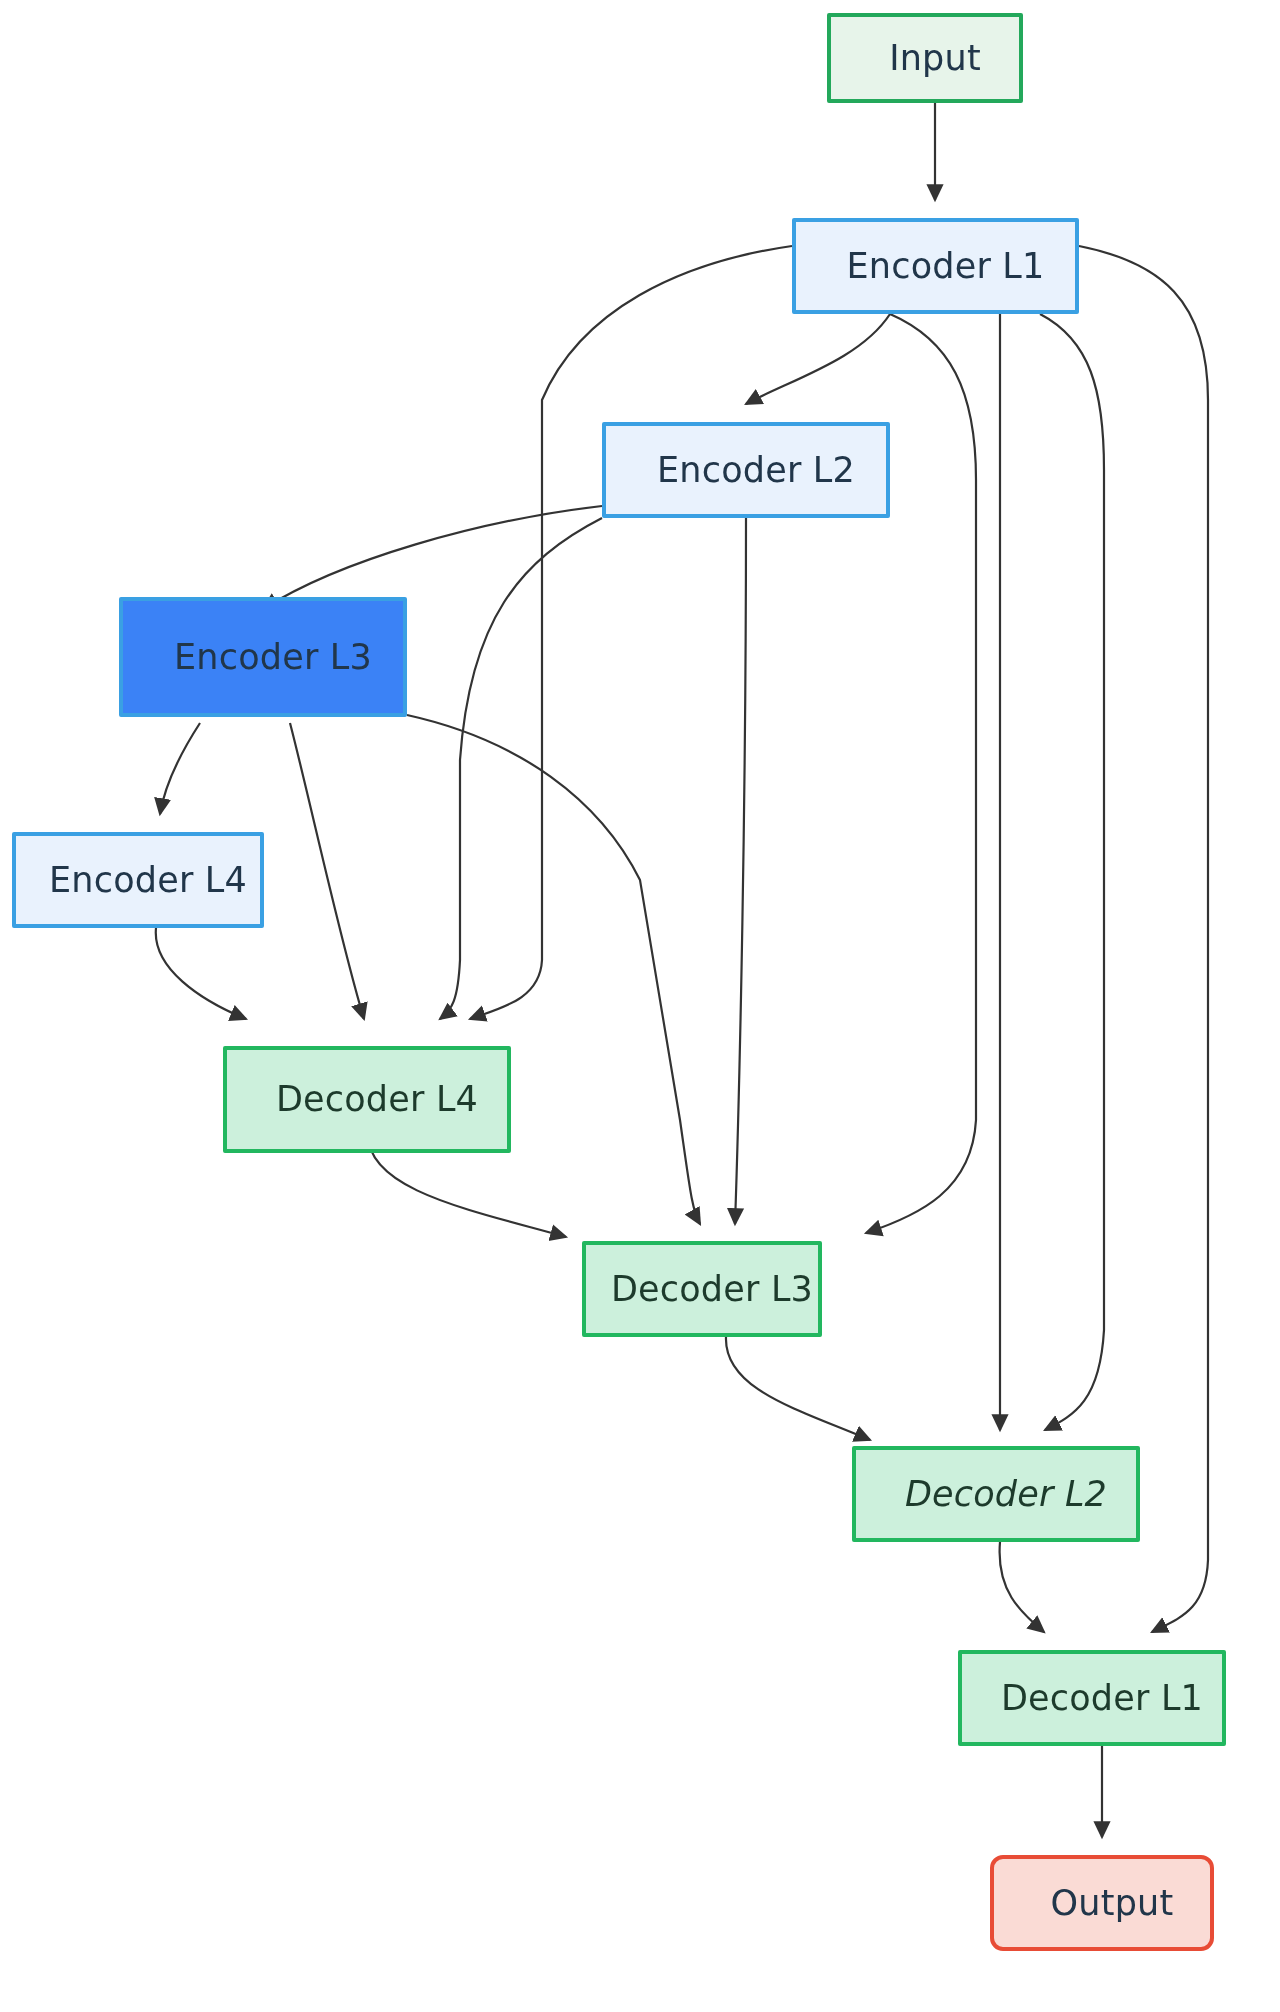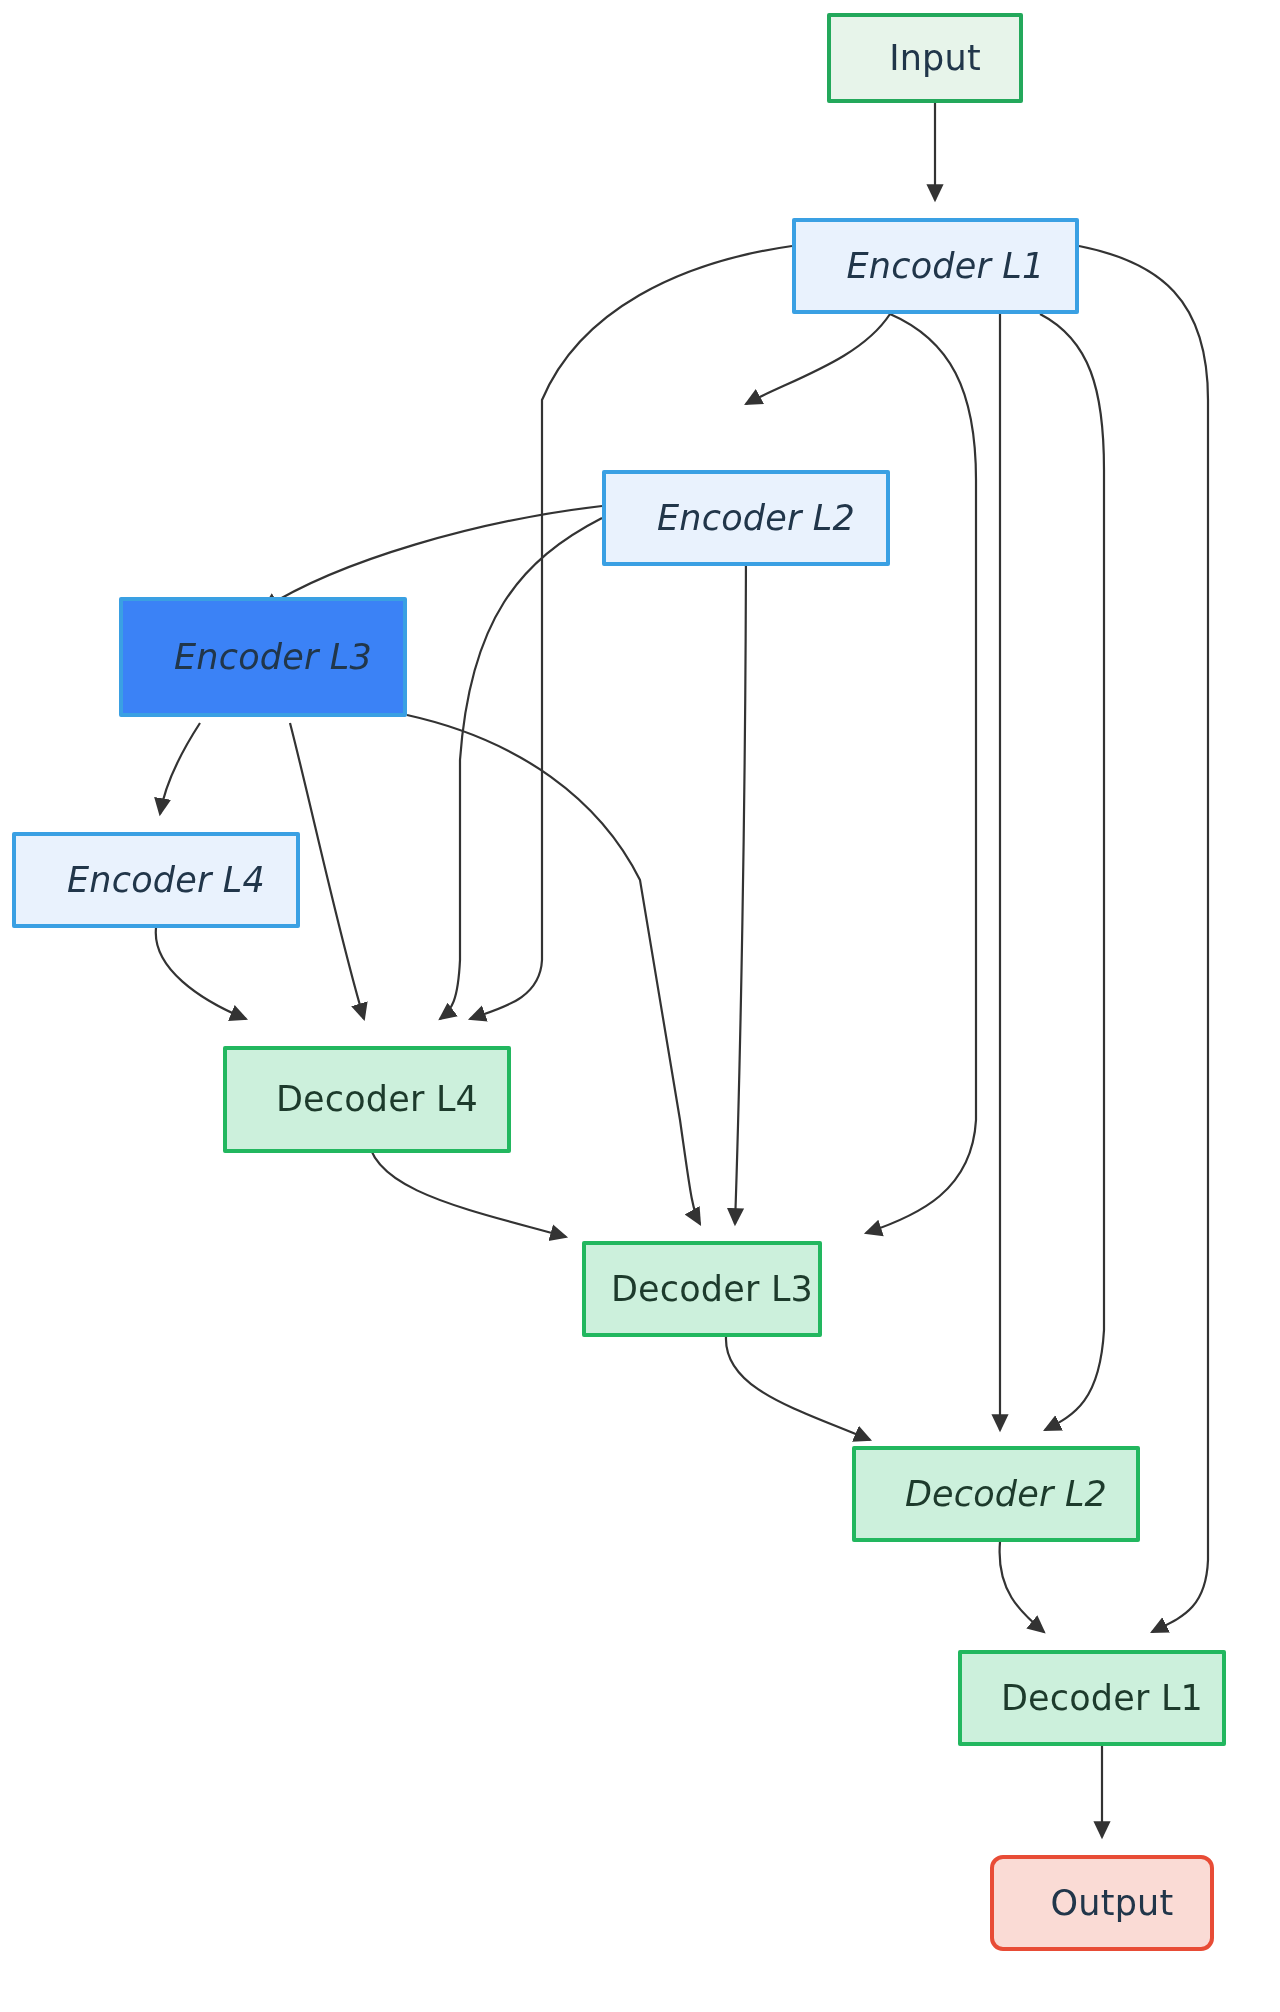--- a/index.html
+++ b/index.html
@@ -47,21 +47,20 @@
     color: #1f2a37;
     border-style: solid;
     border-width: 4px;
     border-radius: 2px;
     padding-left: 20px;
   }
   .node-encoder {
     background: #e9f2fd;
     border-color: #3aa0e3;
     color: #21364a;
-    font-style: italic;
   }
   .node-decoder {
     background: #ccf0dc;
     border-color: #22b75f;
     color: #1d3b2c;
   }
   .node-input {
     background: #e7f4ea;
     border-color: #23a85b;
     color: #21364a;
@@ -109,27 +108,27 @@
       </g>
   </svg>
 
   <div id="node-layer">
       <div class="node node-input" style="left: 827px; top: 13px; width: 196px; height: 90px; background: rgb(231, 244, 234); border-color: rgb(35, 168, 91);">
         <span class="node-label">Input</span>
       </div>
       <div class="node node-encoder" style="left: 792px; top: 218px; width: 287px; height: 96px; background: rgb(233, 242, 253); border-color: rgb(58, 160, 227);">
         <span class="node-label">Encoder L1</span>
       </div>
-      <div class="node node-encoder" style="left: 602px; top: 422px; width: 288px; height: 96px; background: rgb(233, 242, 253); border-color: rgb(58, 160, 227); margin-top: 48px;">
+      <div class="node node-encoder" style="left: 602px; top: 422px; width: 288px; height: 96px; background: rgb(233, 242, 253); border-color: rgb(58, 160, 227);">
         <span class="node-label">Encoder L2</span>
       </div>
       <div class="node node-encoder" style="left: 119px; top: 597px; width: 288px; height: 120px; background: #3b82f6; border-color: rgb(58, 160, 227);">
         <span class="node-label">Encoder L3</span>
       </div>
-      <div class="node node-encoder" style="left: 12px; top: 832px; width: 288px; height: 96px; background: rgb(233, 242, 253); border-color: rgb(58, 160, 227);">
+      <div class="node node-encoder" style="left: 12px; top: 832px; width: 252px; height: 96px; background: rgb(233, 242, 253); border-color: rgb(58, 160, 227);">
         <span class="node-label">Encoder L4</span>
       </div>
       <div class="node node-decoder" style="left: 223px; top: 1037px; width: 288px; height: 107px; background: rgb(204, 240, 220); border-color: rgb(34, 183, 95); margin-top: 9px;">
         <span class="node-label">Decoder L4</span>
       </div>
       <div class="node node-decoder" style="left: 582px; top: 1241px; width: 240px; height: 96px; background: rgb(204, 240, 220); border-color: rgb(34, 183, 95);">
         <span class="node-label">Decoder L3</span>
       </div>
       <div class="node node-decoder" style="left: 852px; top: 1446px; width: 288px; height: 96px; background: rgb(204, 240, 220); border-color: rgb(34, 183, 95); font-style: italic;">
         <span class="node-label">Decoder L2</span>

